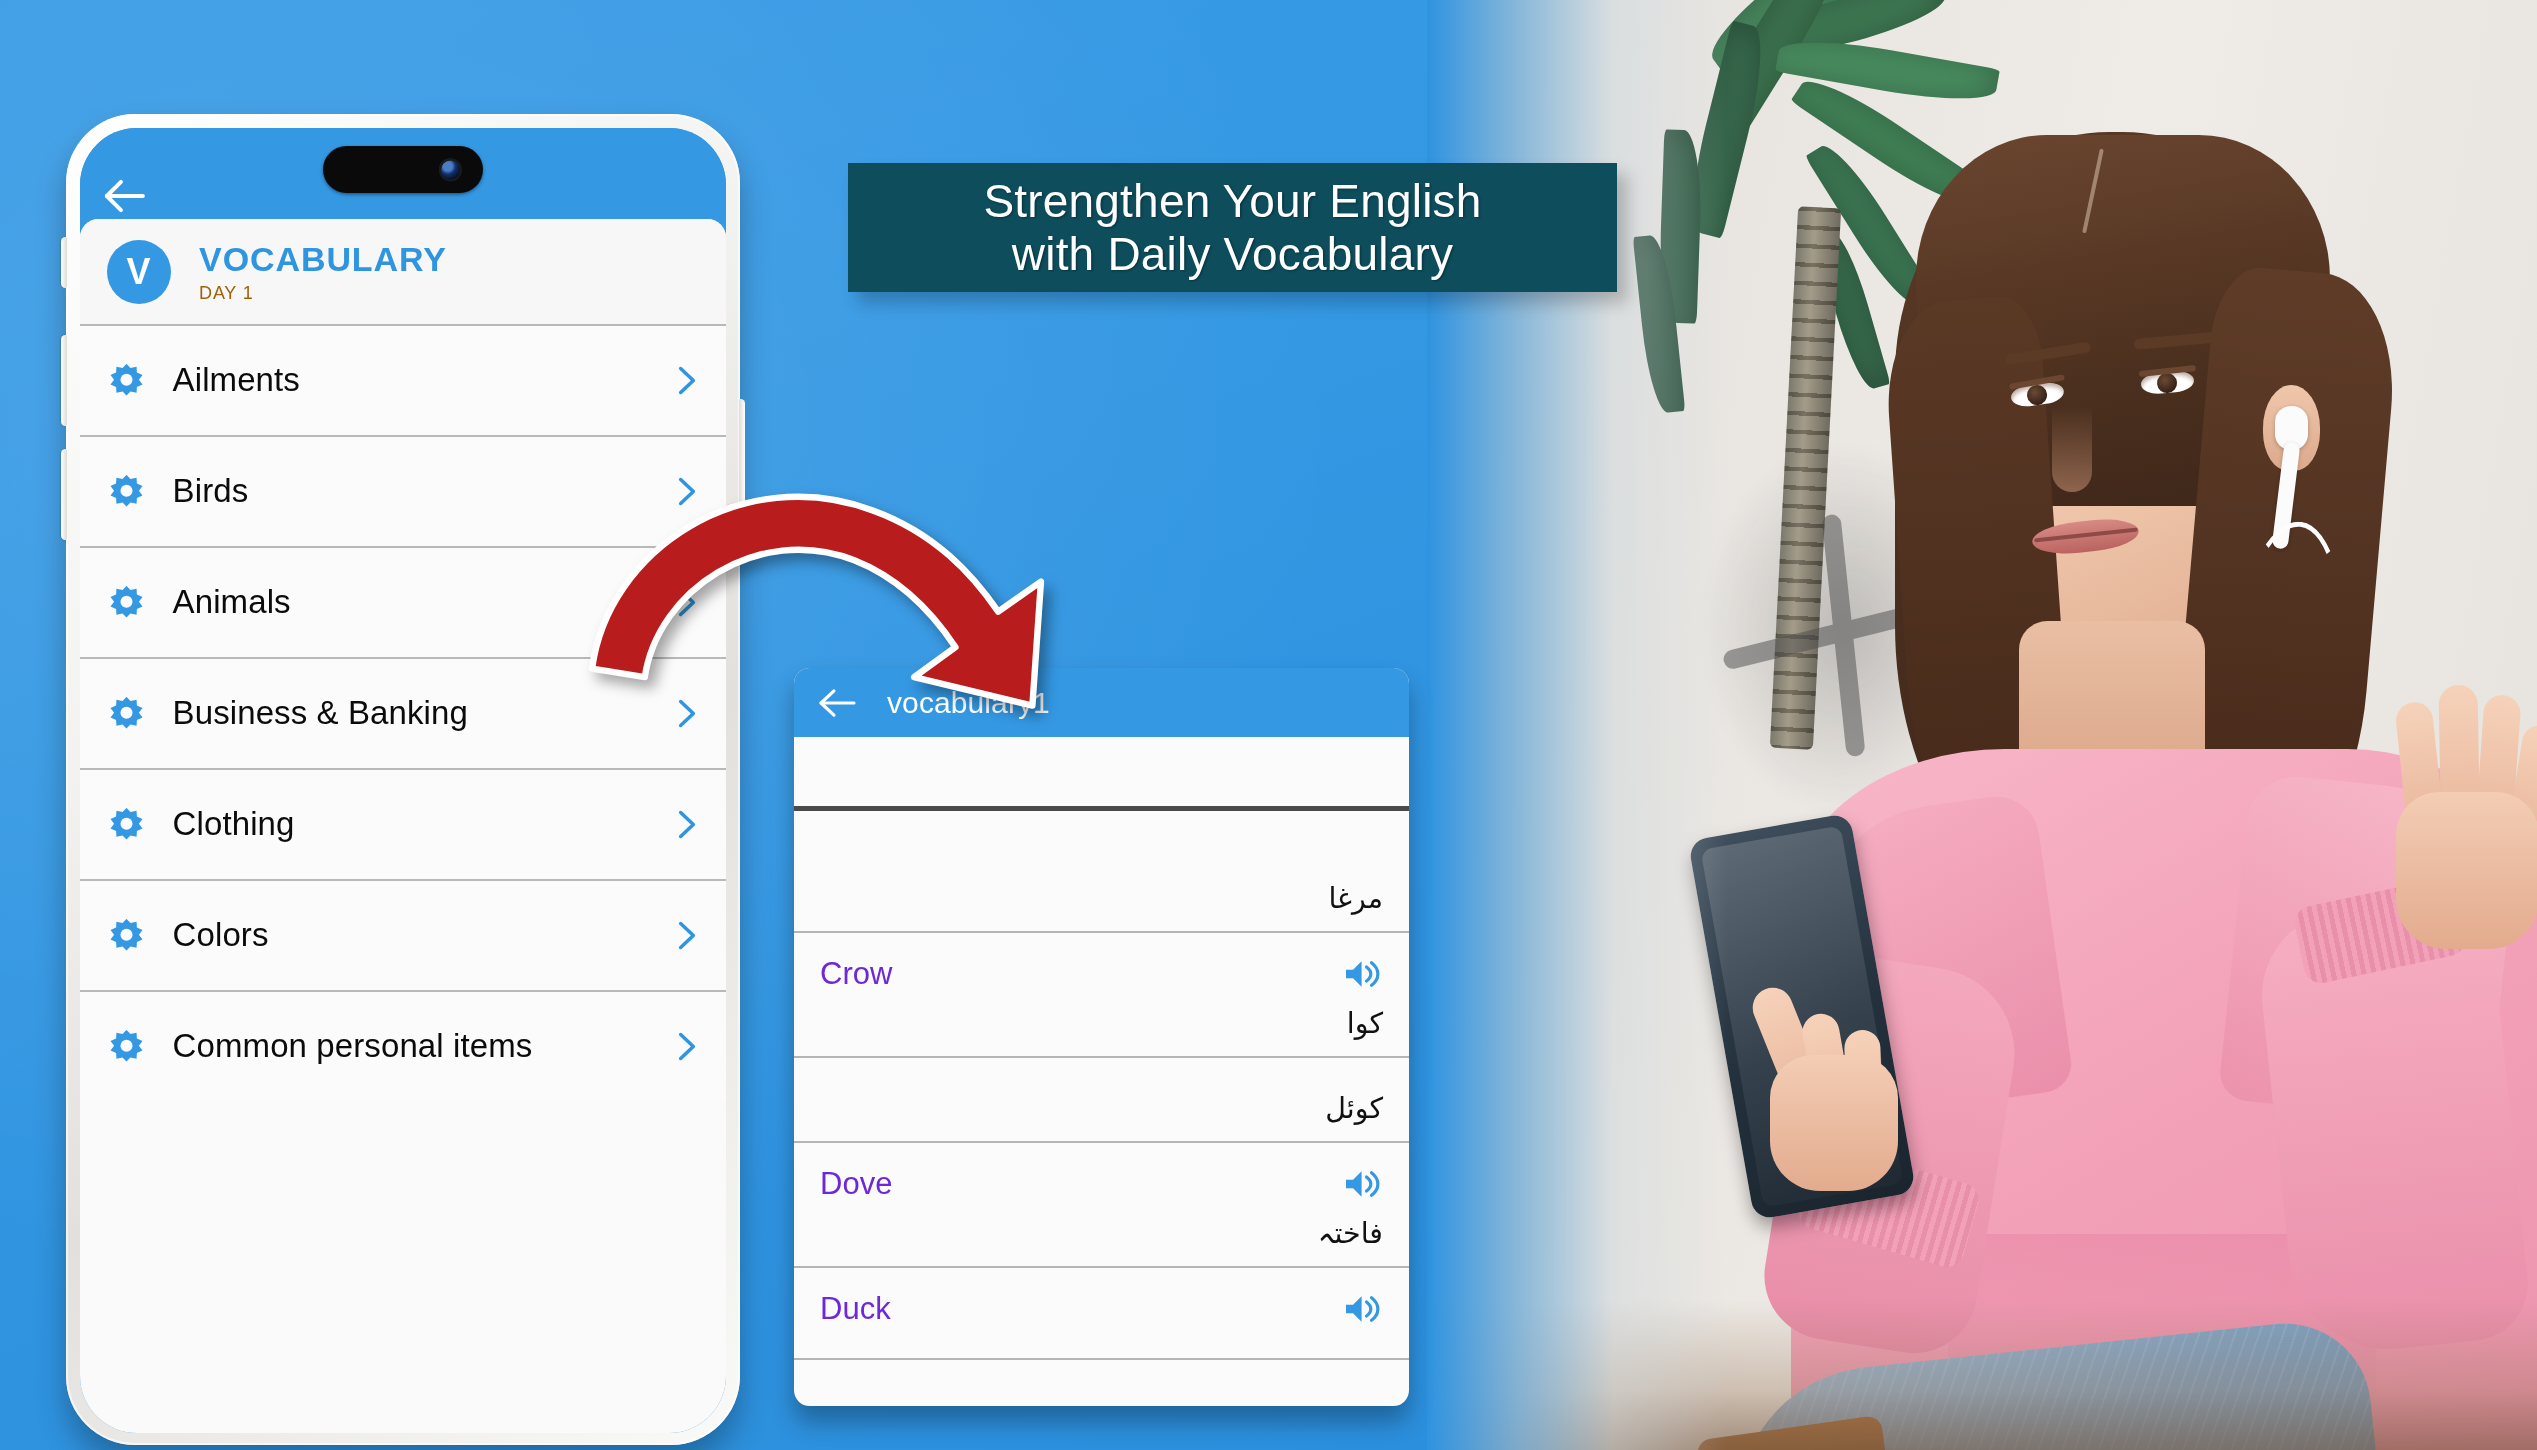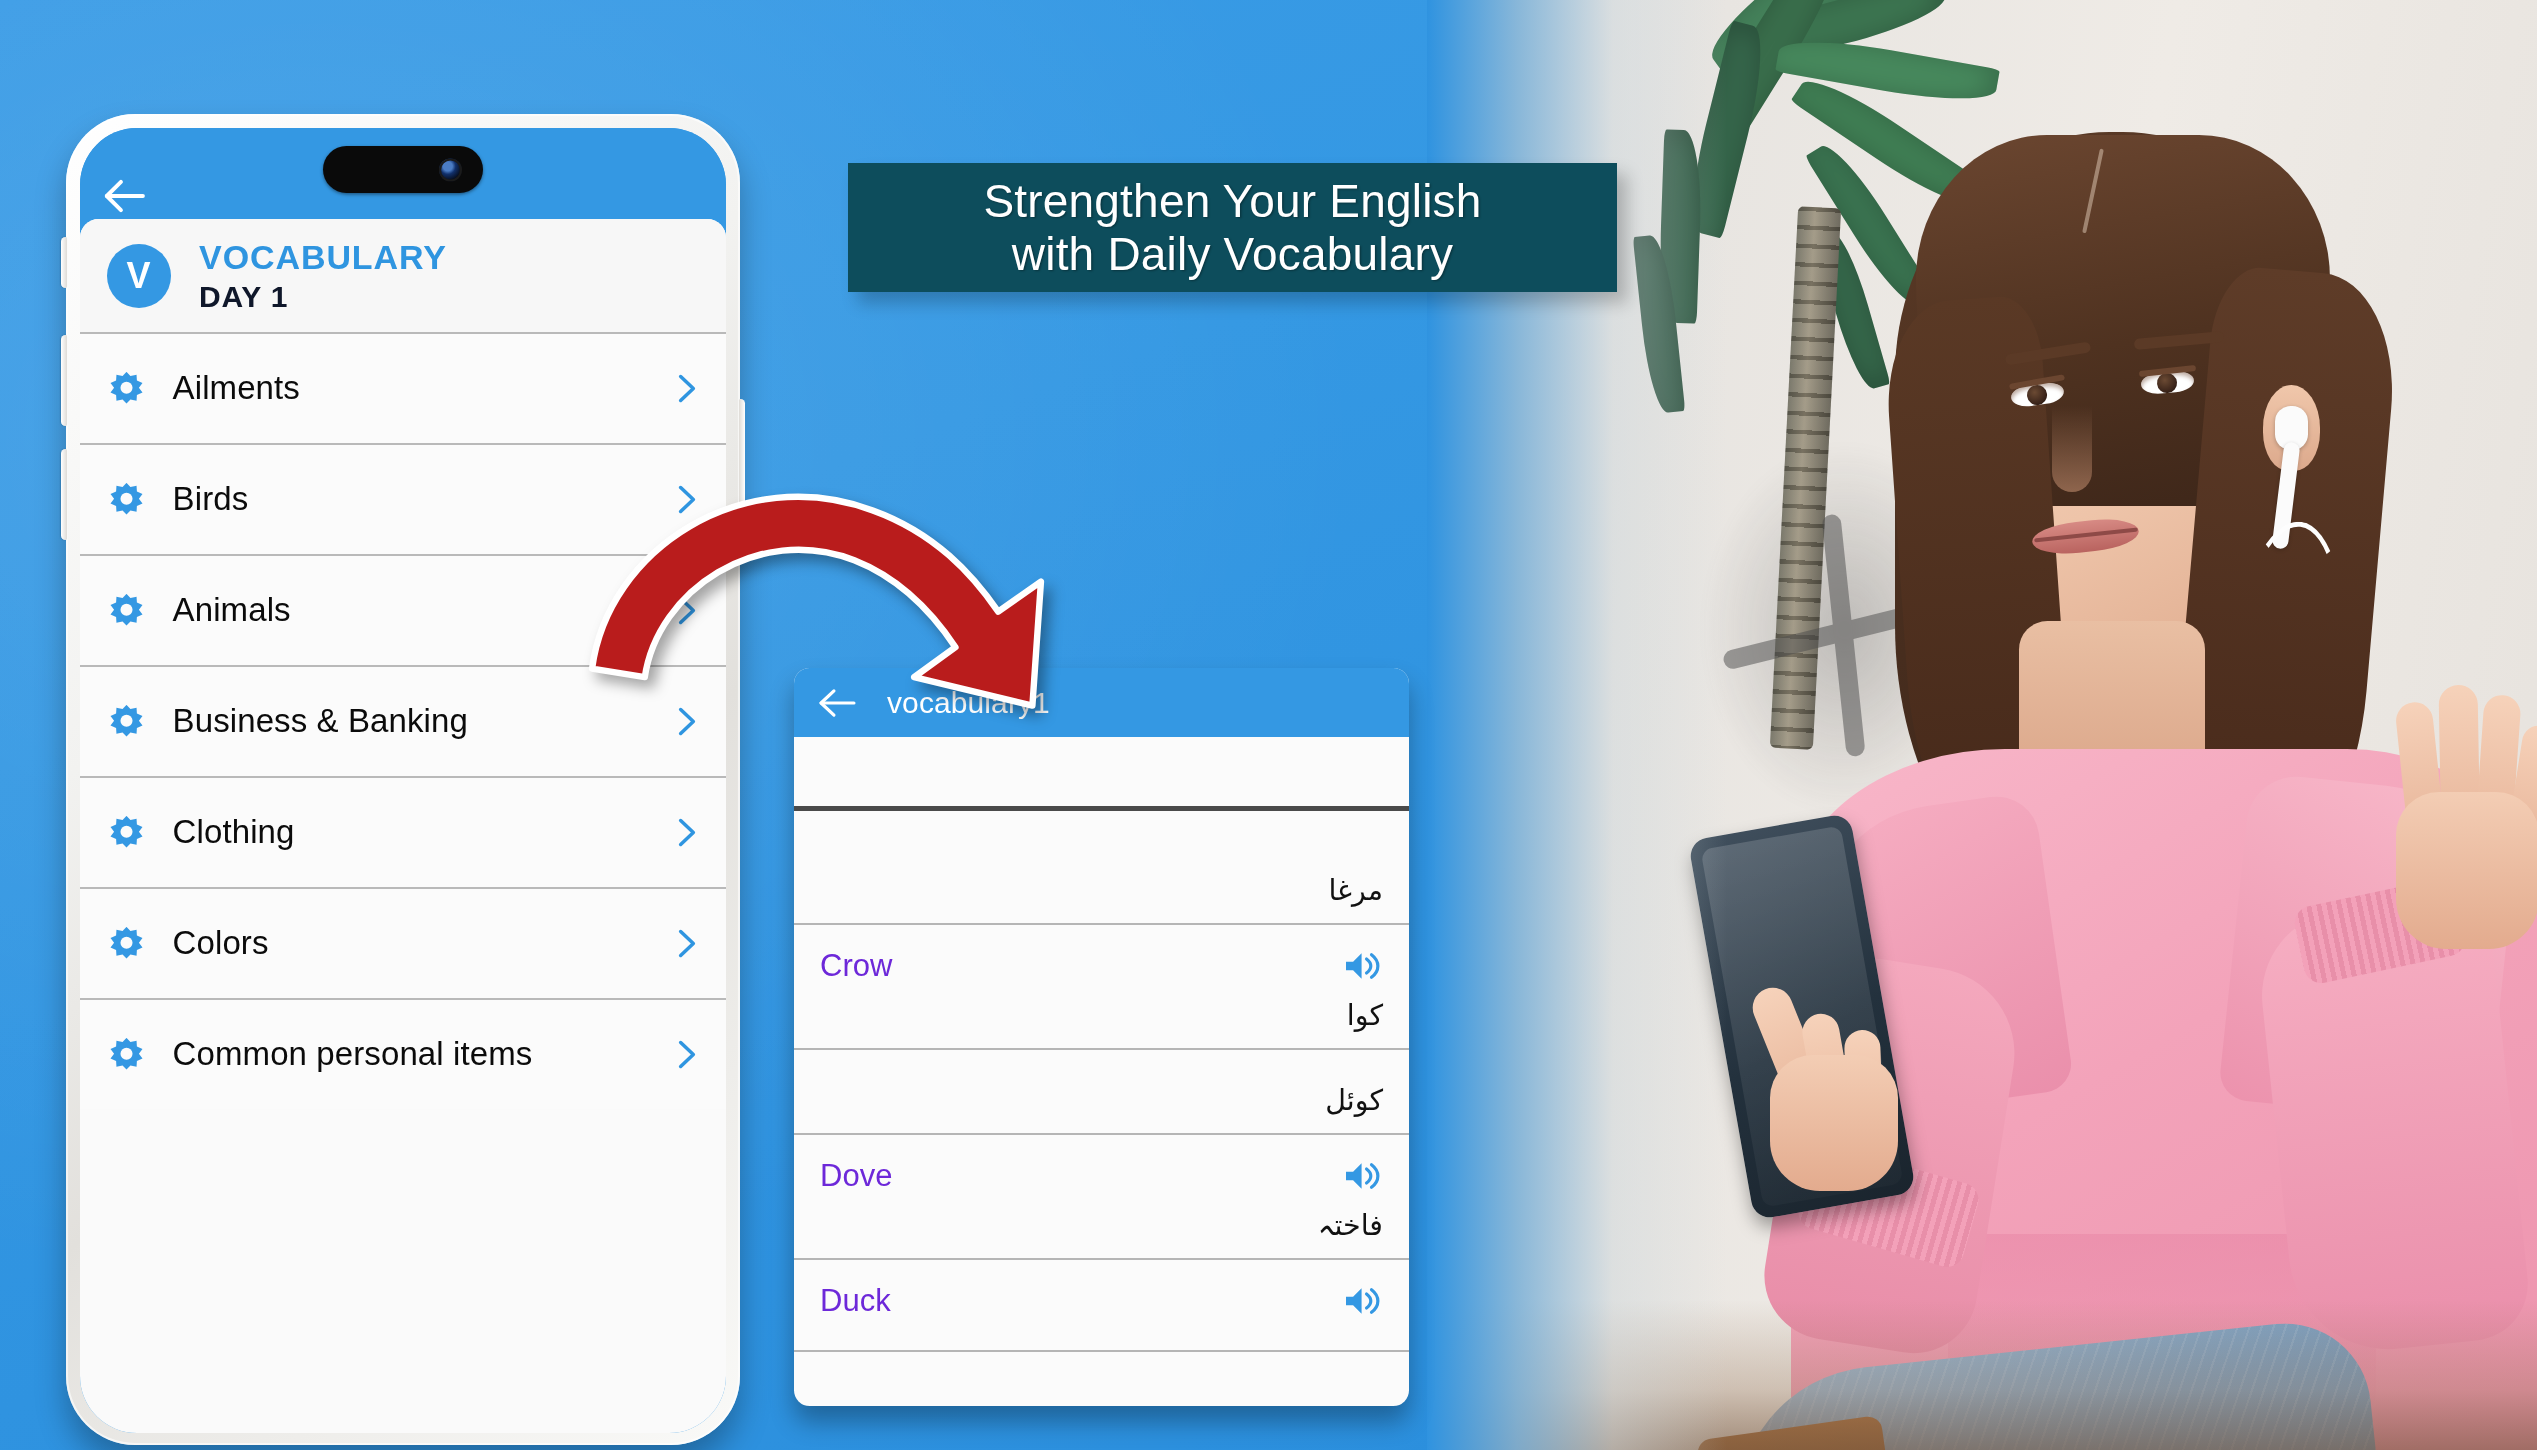--- a/index.html
+++ b/index.html
@@ -188,21 +188,21 @@
   }
   .app-header{
     display:flex;align-items:center;gap:28.5px;padding:21.4px 0 20px 27px;background:#f7f7f7;
   }
   .avatar{
     width:64px;height:64px;border-radius:50%;background:#3498e3;color:#fff;
     display:flex;align-items:center;justify-content:center;
     font-size:36px;font-weight:700;flex:0 0 auto;
   }
   .app-title{color:#2f95e0;font-size:34px;font-weight:700;letter-spacing:0.9px;line-height:1;}
-  .app-sub{color:#0f172a;font-size:30px;font-weight:700;letter-spacing:0.8px;margin-top:7.8px;line-height:1;}
+  .app-sub{color:#a16207;font-size:18px;font-weight:400;letter-spacing:0.8px;margin-top:7.8px;line-height:1;}
 
   .cat-list{display:block;}
   .cat-row{
     display:flex;align-items:center;height:111px;padding:0 27px 0 30px;
     border-top:2.1px solid #b9b9b9;background:#fbfbfb;box-sizing:border-box;
   }
   .cat-row:first-child{border-top:2.1px solid #b9b9b9;}
   .gear{width:33px;height:33px;flex:0 0 auto;margin-right:30px;}
   .gear svg{display:block;width:100%;height:100%;}
   .cat-label{font-size:33px;color:#0b0b0b;flex:1 1 auto;letter-spacing:0.1px;}
@@ -218,21 +218,21 @@
   .detail-bar{height:69px;background:#3498e3;display:flex;align-items:center;padding-left:24px;gap:30px;}
   .detail-bar .back{width:39px;height:30px;flex:0 0 auto;}
   .detail-bar .back svg{display:block;width:100%;height:100%;}
   .detail-title{color:#fff;font-size:30px;letter-spacing:0.1px;}
   .detail-blank{height:69px;background:#fbfbfb;}
   .detail-sep{height:5px;background:#4a4a4a;}
   .word-row{
     position:relative;height:auto;background:#fbfbfb;border-bottom:2.9px solid #b5b5b5;
     padding:21.4px 26px 15.7px 26px;box-sizing:border-box;
   }
-  .word-row.partial{padding-top:10px;}
+  .word-row.partial{padding-top:18px;}
   .word-top{display:flex;align-items:center;justify-content:space-between;min-height:40px;}
   .word-en{font-size:31px;color:#6d28d9;}
   .spk{width:40px;height:34px;flex:0 0 auto;}
   .spk svg{display:block;width:100%;height:100%;}
   .word-ur{
     text-align:right;font-size:28.5px;color:#111;direction:rtl;
     margin-top:13px;font-family:"DejaVu Sans","Liberation Sans",sans-serif;
   }
 
   

